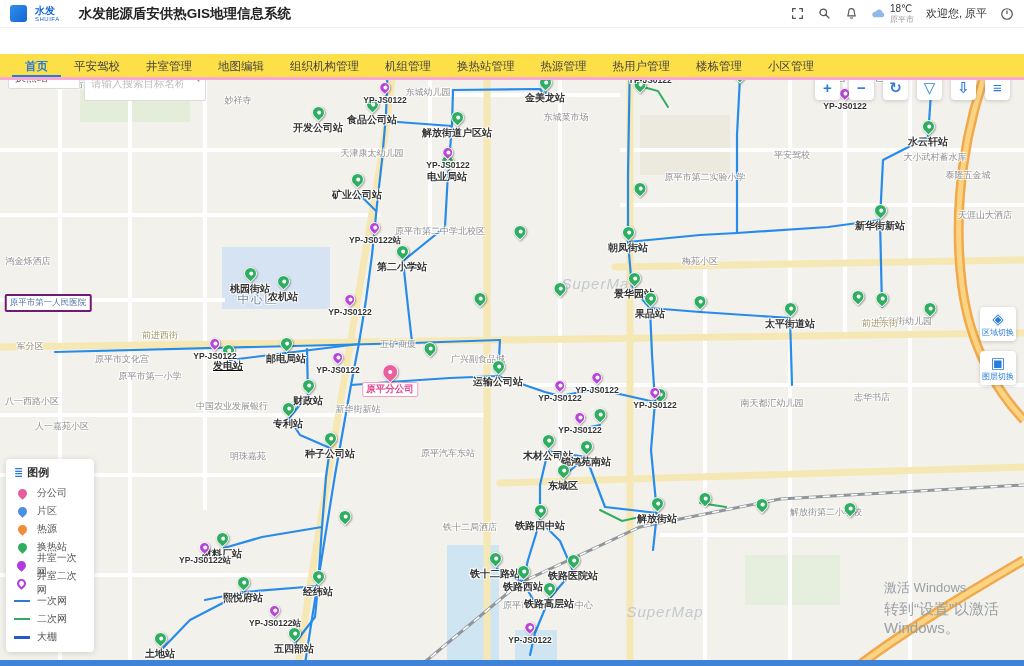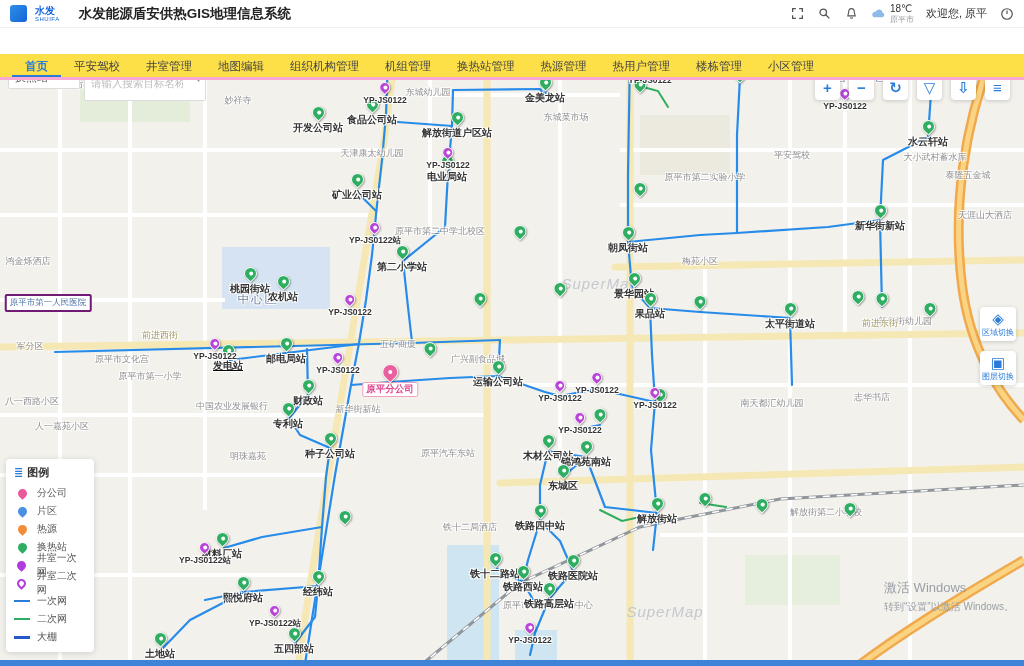--- a/index.html
+++ b/index.html
@@ -77,21 +77,21 @@
   .legend-title .ticon { color:#2b7cd9; font-size:11px; }
   .legend-item { display:flex; align-items:center; gap:7px; height:18px; font-size:10px; color:#555; }
   .sw-wrap { width:16px; display:flex; justify-content:center; }
   .sw-pin { width:9px; height:9px; border-radius:50% 50% 50% 0; transform:rotate(-45deg); display:block; }
   .sw-pin.outline { background:#fff !important; border:2px solid #b13be0; }
   .sw-line { width:16px; height:0; border-top:2px solid #2b7cd9; display:block; }
   .sw-line.thick { border-top-width:3px; }
 
   .activation { position:absolute; left:884px; top:524px; z-index:40; color:#9aa0a6; }
   .activation .l1 { font-size:13px; }
-  .activation .l2 { font-size:10px; margin-top:3px; }
+  .activation .l2 { font-size:15px; margin-top:3px; }
 
   .bottom-strip { position:absolute; left:0; bottom:0; width:1024px; height:6px; background:#3f83d9; z-index:25; }
 </style>
 </head>
 <body>
 
 <header class="app-header">
   <span class="logo-mark"></span>
   <span class="logo-txt">
     <span class="logo-cn">水发</span>

